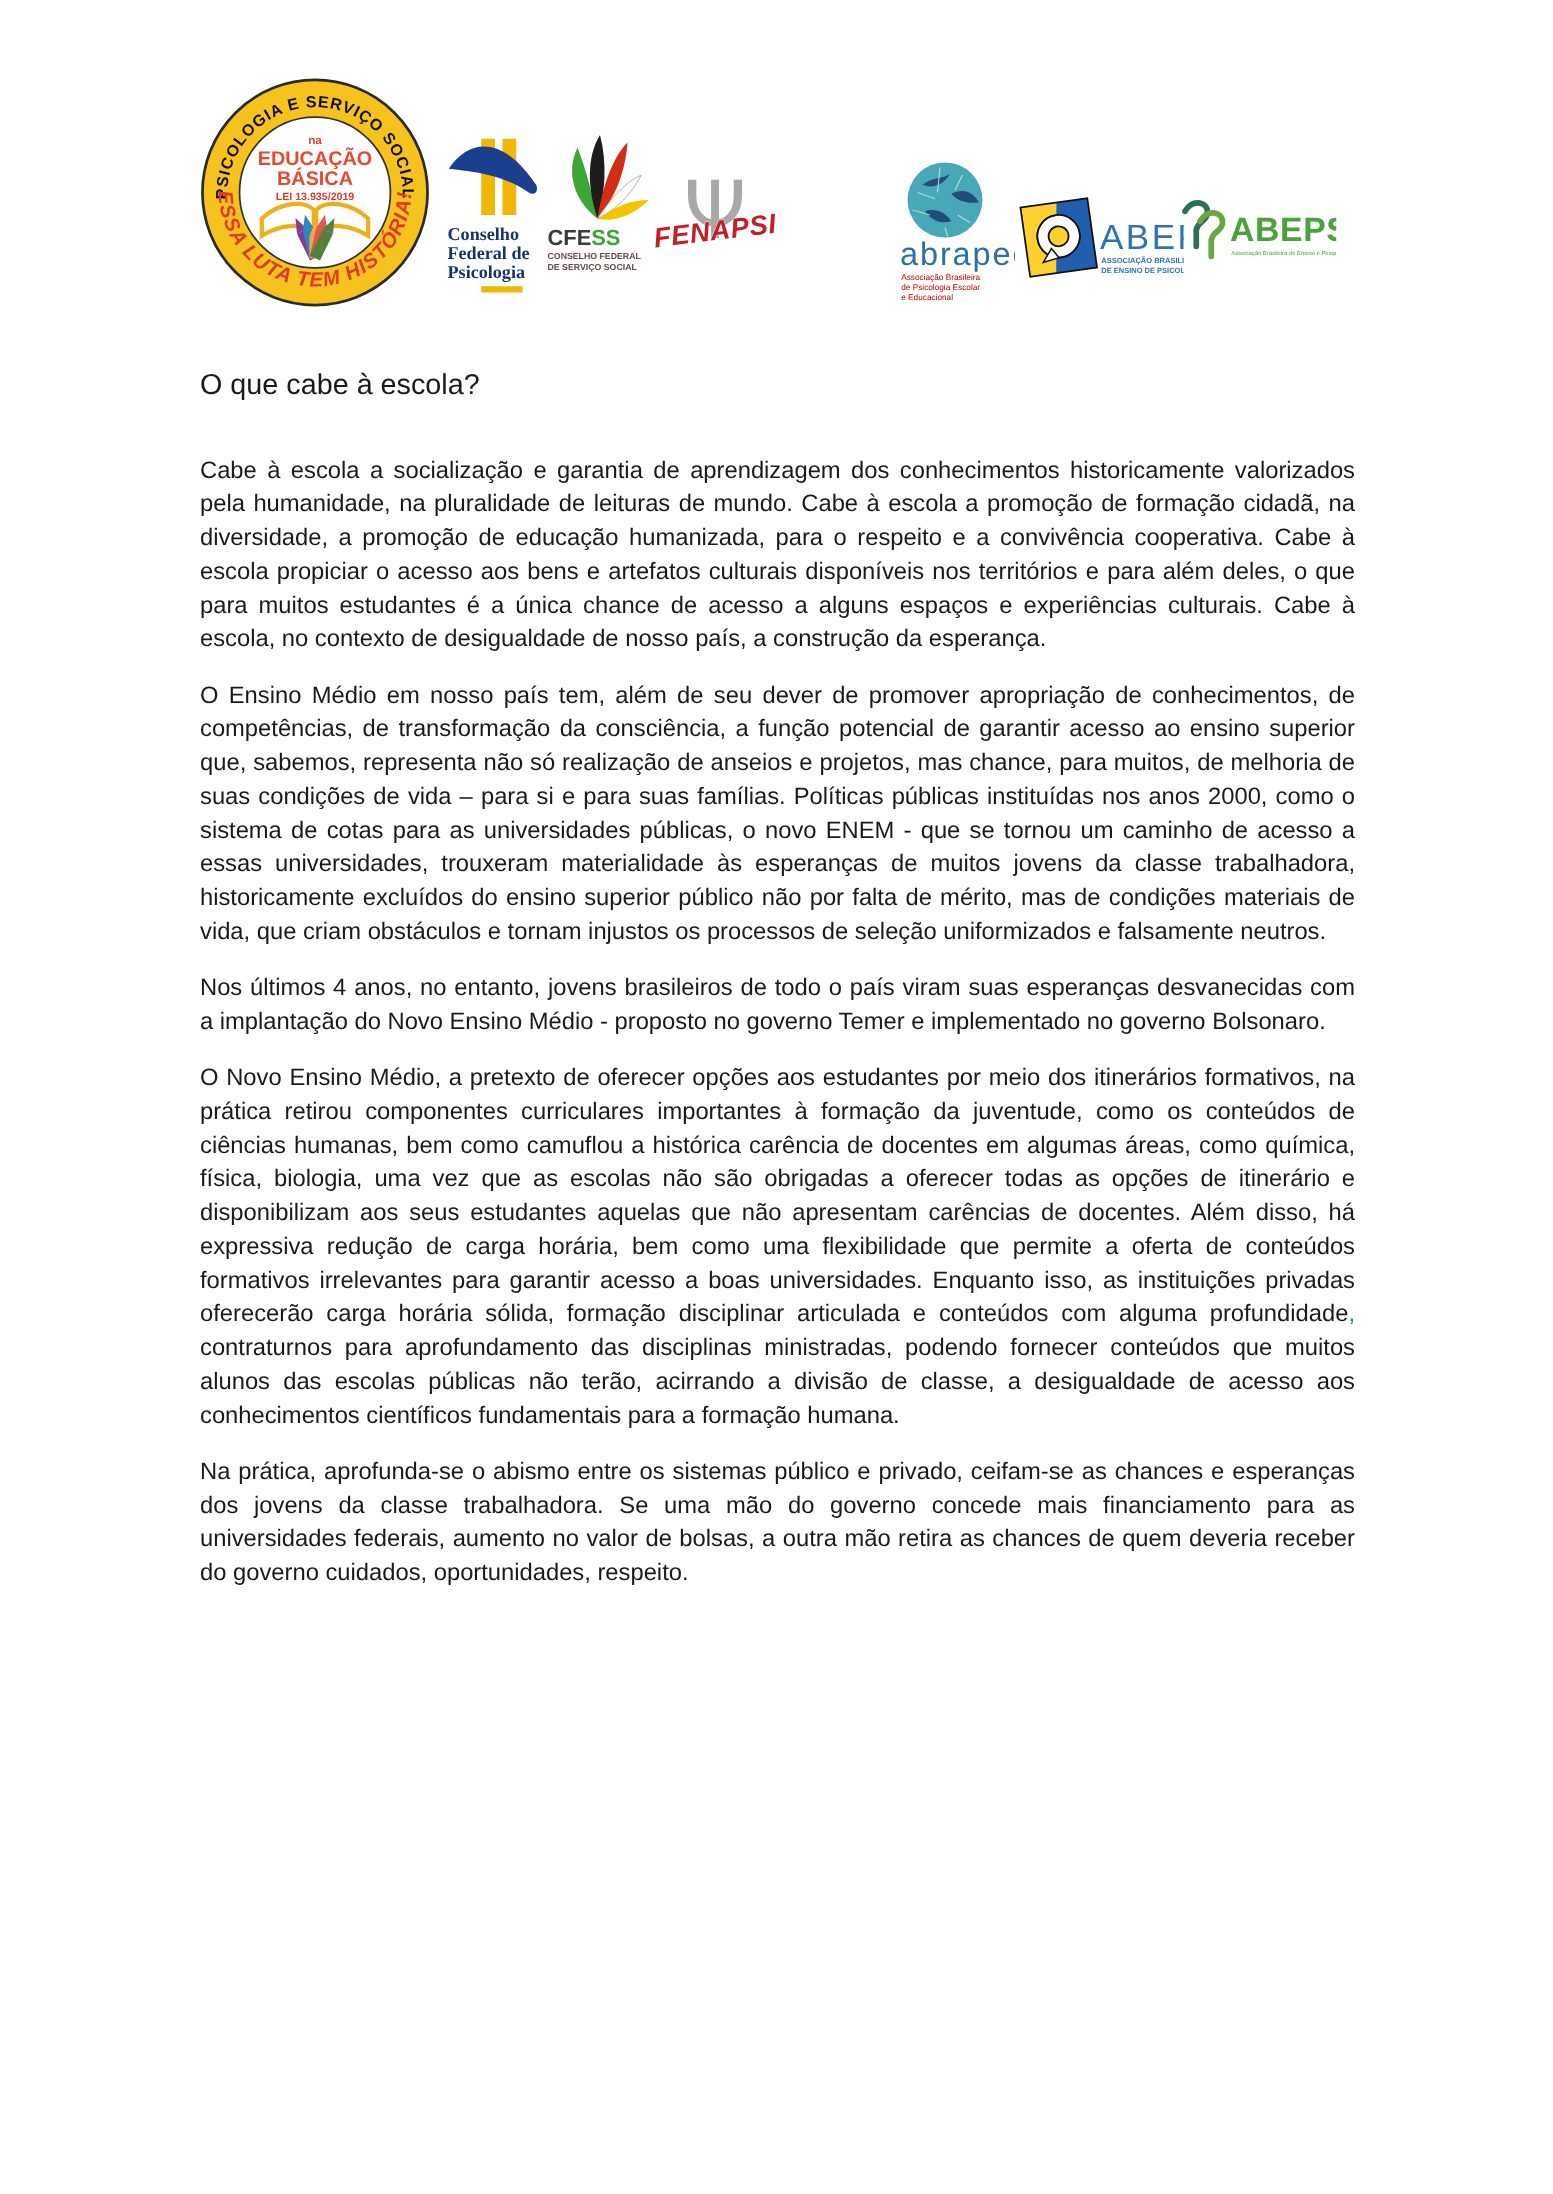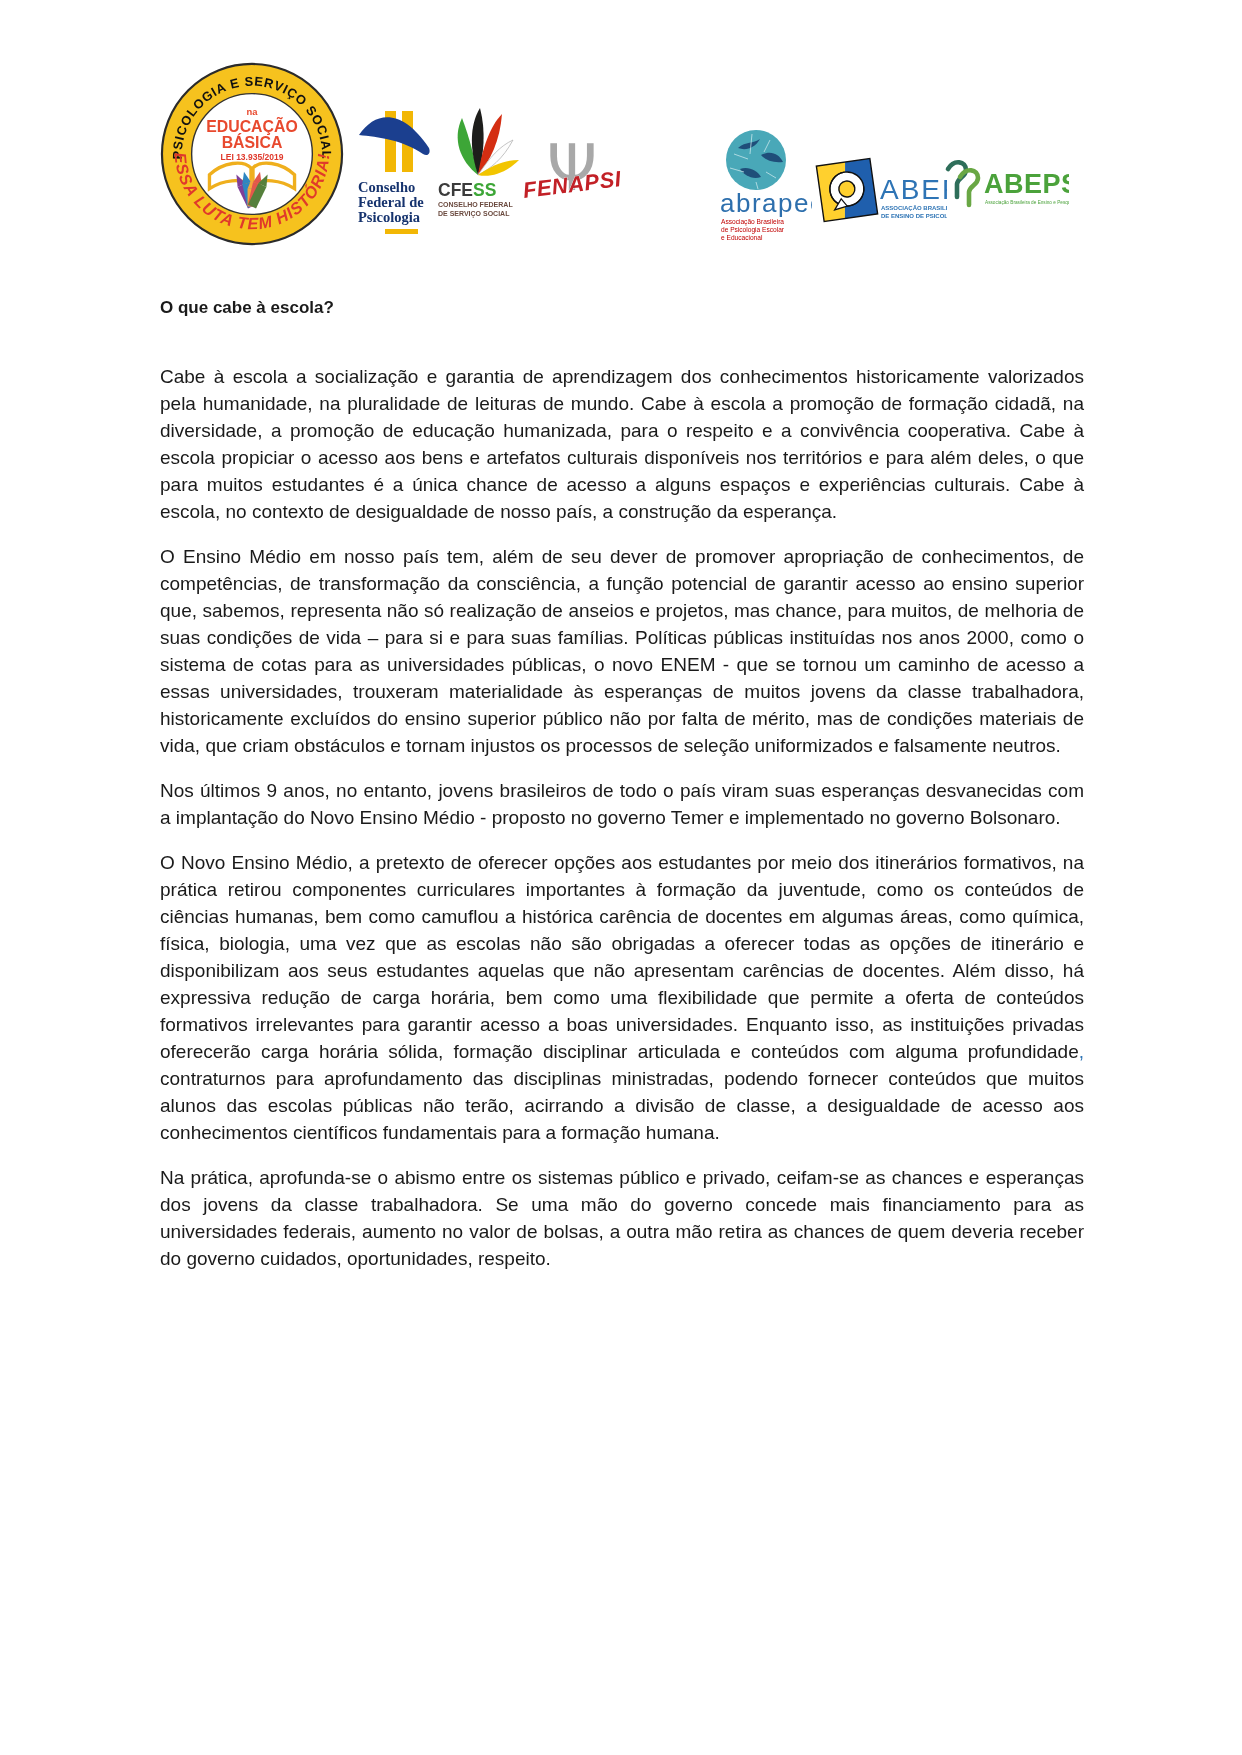--- a/index.html
+++ b/index.html
@@ -15,21 +15,21 @@
   .cfess-logo-box { left:436px; top:103px; }
   .fenapsi-box    { left:516px; top:128px; }
   .abrapee-box    { left:700px; top:128px; }
   .abep-box       { left:812px; top:148px; }
   .abepss-box     { left:944px; top:153px; }
 
   .doc-body {
     position:absolute; left:160px; top:294px; width:924px;
     color:#1a1a1a; font-size:19px; line-height:27px;
   }
-  .doc-heading { font-size:17px; font-weight:700; margin:0 0 42px 0; }
+  .doc-heading { font-size:23px; font-weight:400; margin:0 0 42px 0; }
   .doc-body p { text-align:justify; margin:0 0 18px 0; }
   .blue-comma { color:#2E74B5; }
 
   svg text { user-select:none; }
 </style>
 </head>
 <body>
 
 <div class="page">
 
@@ -156,18 +156,18 @@
       <text x="41" y="51" font-size="4.7" fill="#4BA23B">Associação Brasileira de Ensino e Pesquisa em Serviço Social</text>
     </svg>
 
   </header>
 
   <main class="doc-body">
     <h2 class="doc-heading">O que cabe à escola?</h2>
 
     <p>Cabe à escola a socialização e garantia de aprendizagem dos conhecimentos historicamente valorizados pela humanidade, na pluralidade de leituras de mundo. Cabe à escola a promoção de formação cidadã, na diversidade, a promoção de educação humanizada, para o respeito e a convivência cooperativa. Cabe à escola propiciar o acesso aos bens e artefatos culturais disponíveis nos territórios e para além deles, o que para muitos estudantes é a única chance de acesso a alguns espaços e experiências culturais. Cabe à escola, no contexto de desigualdade de nosso país, a construção da esperança.</p>
     <p>O Ensino Médio em nosso país tem, além de seu dever de promover apropriação de conhecimentos, de competências, de transformação da consciência, a função potencial de garantir acesso ao ensino superior que, sabemos, representa não só realização de anseios e projetos, mas chance, para muitos, de melhoria de suas condições de vida – para si e para suas famílias. Políticas públicas instituídas nos anos 2000, como o sistema de cotas para as universidades públicas, o novo ENEM - que se tornou um caminho de acesso a essas universidades, trouxeram materialidade às esperanças de muitos jovens da classe trabalhadora, historicamente excluídos do ensino superior público não por falta de mérito, mas de condições materiais de vida, que criam obstáculos e tornam injustos os processos de seleção uniformizados e falsamente neutros.</p>
-    <p>Nos últimos 9 anos, no entanto, jovens brasileiros de todo o país viram suas esperanças desvanecidas com a implantação do Novo Ensino Médio - proposto no governo Temer e implementado no governo Bolsonaro.</p>
+    <p>Nos últimos 4 anos, no entanto, jovens brasileiros de todo o país viram suas esperanças desvanecidas com a implantação do Novo Ensino Médio - proposto no governo Temer e implementado no governo Bolsonaro.</p>
     <p><span>O Novo Ensino Médio, a pretexto de oferecer opções aos estudantes por meio dos itinerários formativos, na prática retirou componentes curriculares importantes à formação da juventude, como os conteúdos de ciências humanas, bem como camuflou a histórica carência de docentes em algumas áreas, como química, física, biologia, uma vez que as escolas não são obrigadas a oferecer todas as opções de itinerário e disponibilizam aos seus estudantes aquelas que não apresentam carências de docentes. Além disso, há expressiva redução de carga horária, bem como uma flexibilidade que permite a oferta de conteúdos formativos irrelevantes para garantir acesso a boas universidades. Enquanto isso, as instituições privadas oferecerão carga horária sólida, formação disciplinar articulada e conteúdos com alguma profundidade</span><span class="blue-comma">,</span><span> contraturnos para aprofundamento das disciplinas ministradas,  podendo fornecer conteúdos que muitos alunos das escolas públicas não terão, acirrando a divisão de classe, a desigualdade de acesso aos conhecimentos científicos fundamentais para a formação humana.</span></p>
     <p>Na prática, aprofunda-se o abismo entre os sistemas público e privado, ceifam-se as chances e esperanças dos jovens da classe trabalhadora. Se uma mão do governo concede mais financiamento para as universidades federais, aumento no valor de bolsas, a outra mão retira as chances de quem deveria receber do governo cuidados, oportunidades, respeito.</p>
   </main>
 
 </div>
 
 </body></html>

